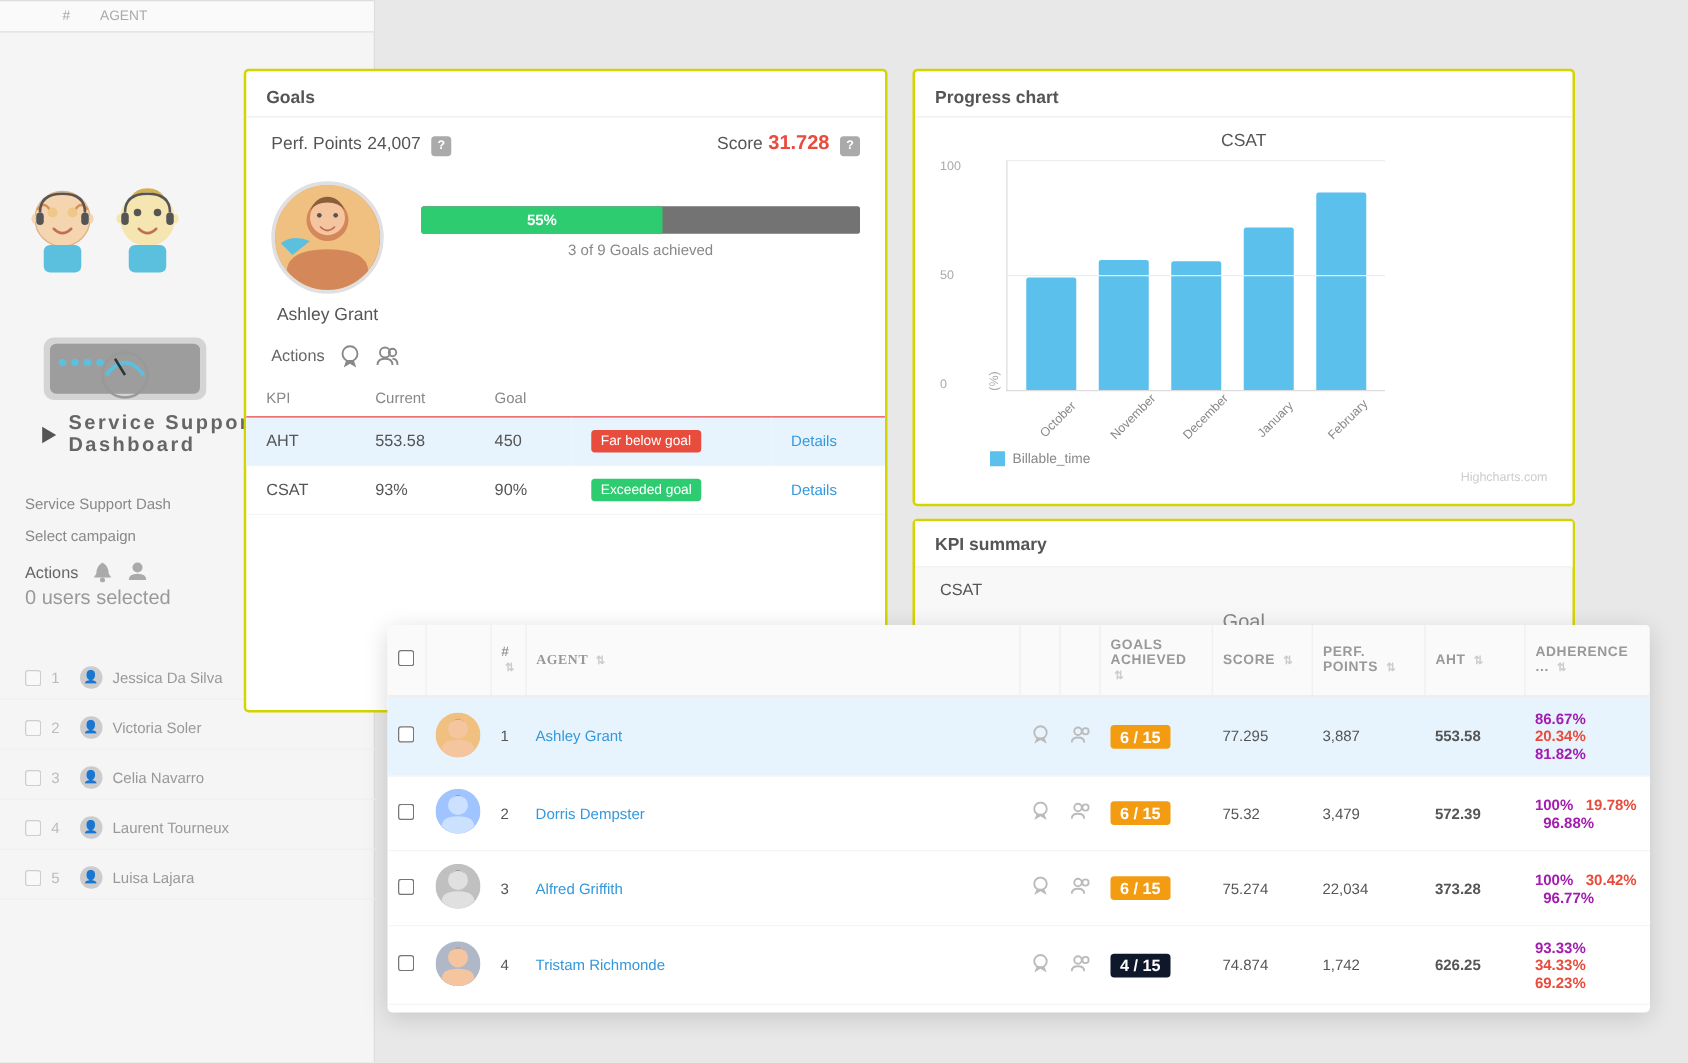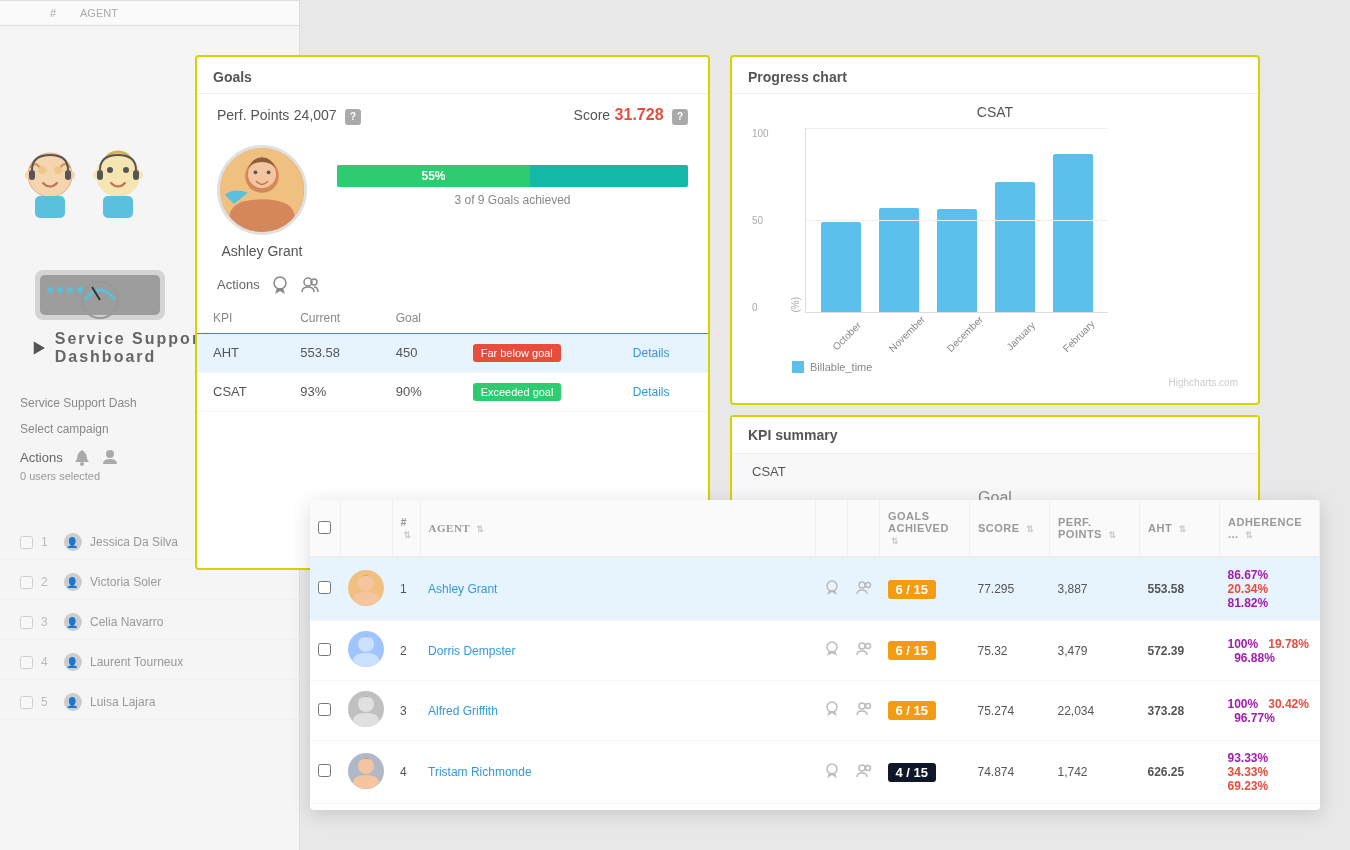--- a/index.html
+++ b/index.html
@@ -75,21 +75,21 @@
       align-items: center;
       gap: 10px;
       font-size: 13px;
       color: #666;
     }
 
     .bg-users-selected {
       position: absolute;
       left: 20px;
       top: 470px;
-      font-size: 11px;
+      font-size: 16px;
       color: #999;
     }
 
     .bg-table-header {
       position: absolute;
       left: 0;
       top: 498px;
       width: 300px;
       display: flex;
       gap: 10px;
@@ -226,21 +226,21 @@
       text-align: center;
     }
 
     .progress-section {
       flex: 1;
       padding-top: 20px;
     }
 
     .progress-bar-container {
       height: 22px;
-      background: #14b8a6;
+      background: #737373;
       border-radius: 2px;
       margin-bottom: 6px;
       overflow: hidden;
     }
 
     .progress-bar-fill {
       height: 100%;
       background: #2ecc71;
       border-radius: 2px;
       display: flex;

